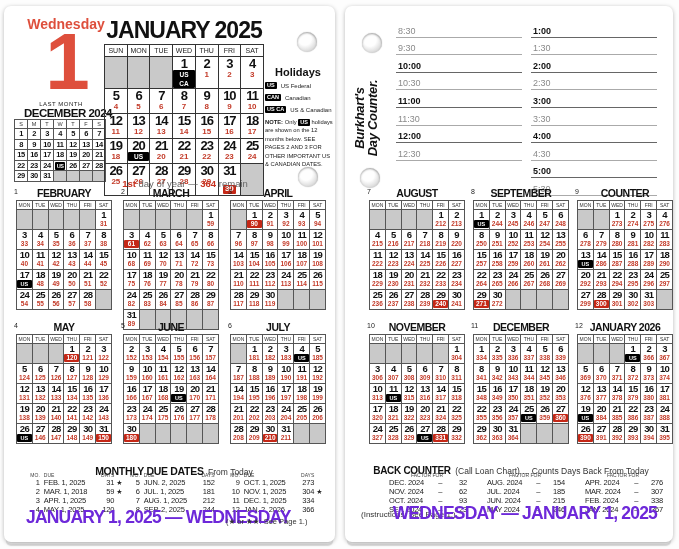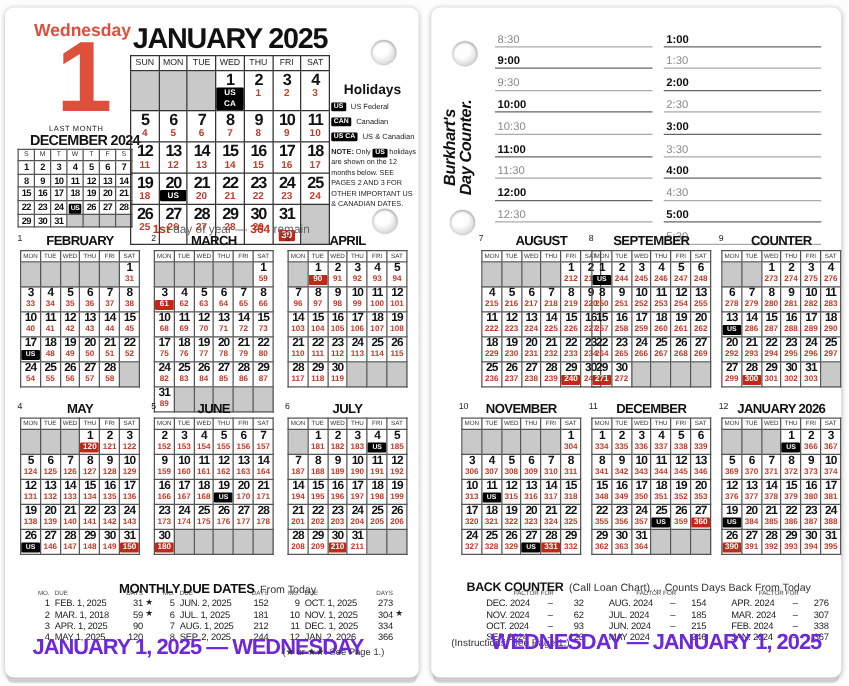--- a/index.html
+++ b/index.html
@@ -1290,21 +1290,20 @@
     <div class="hole" style="left:17px;top:27px;"></div>
     <div class="hole" style="left:15px;top:162px;"></div>
 
     <div class="spine">
       <div>Burkhart's</div>
       <div>Day Counter.</div>
     </div>
 
     <div class="timecol" style="left:51px;">
         <div class="trow">8:30</div>
-        <div class="trow strong">9:00</div>
         <div class="trow">9:30</div>
         <div class="trow strong">10:00</div>
         <div class="trow">10:30</div>
         <div class="trow strong">11:00</div>
         <div class="trow">11:30</div>
         <div class="trow strong">12:00</div>
         <div class="trow">12:30</div>
       </div>
     <div class="timecol" style="left:186px;">
         <div class="trow strong">1:00</div>
@@ -1312,21 +1311,21 @@
         <div class="trow strong">2:00</div>
         <div class="trow">2:30</div>
         <div class="trow strong">3:00</div>
         <div class="trow">3:30</div>
         <div class="trow strong">4:00</div>
         <div class="trow">4:30</div>
         <div class="trow strong">5:00</div>
         <div class="trow">5:30</div>
       </div>
 
-    <div class="mini" style="left:40px;top:182px;">
+    <div class="mini" style="left:24px;top:182px;">
       <span class="num">7</span>
       <div class="mtitle">AUGUST</div>
       <div>
           <table>
             <tbody>
               <tr>
                 <th>MON</th>
                 <th>TUE</th>
                 <th>WED</th>
                 <th>THU</th>

